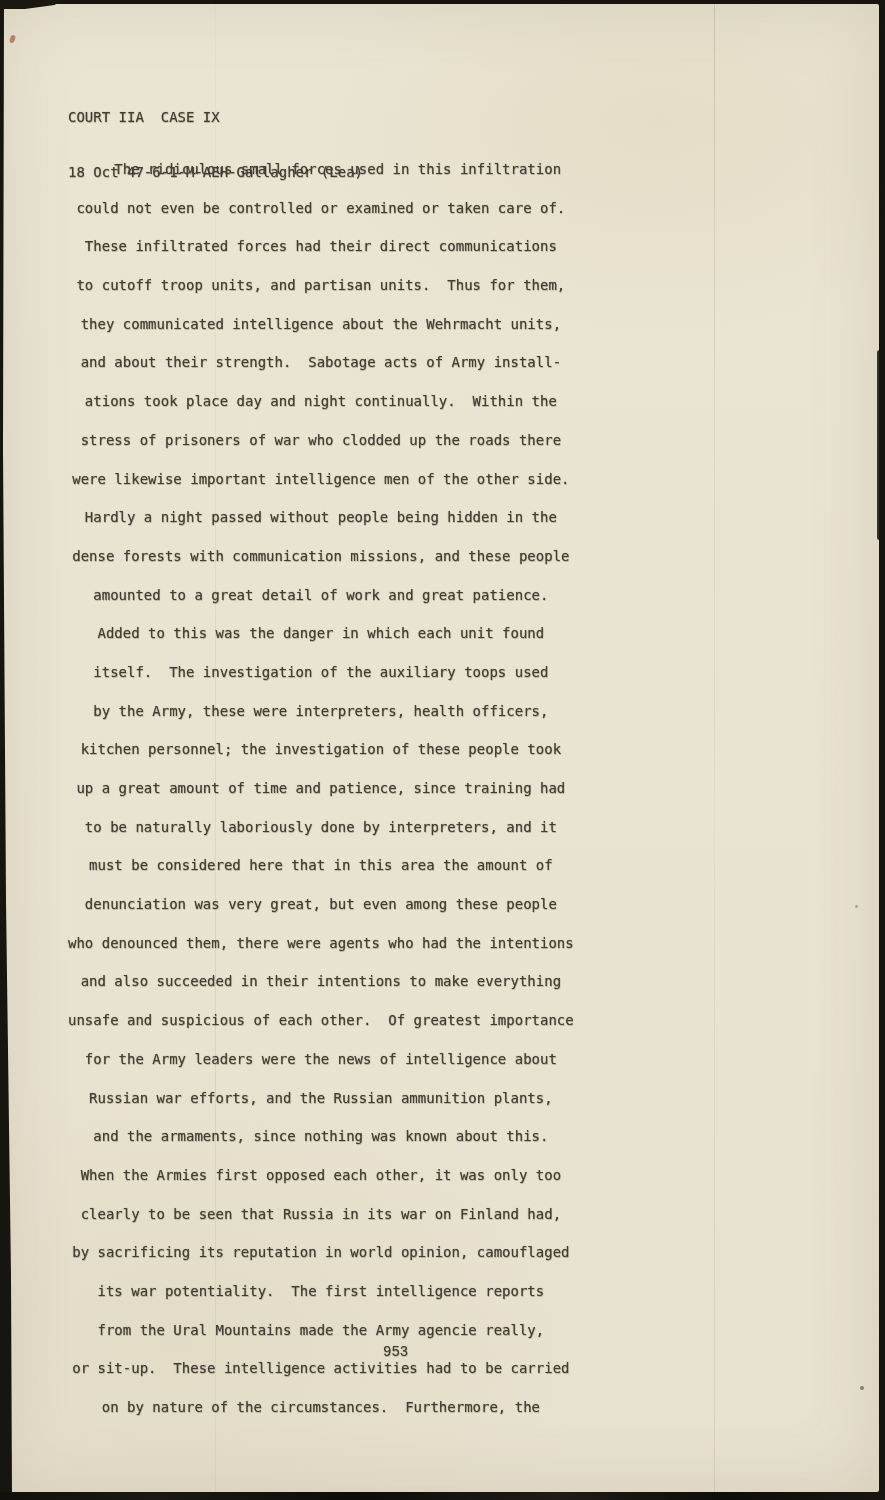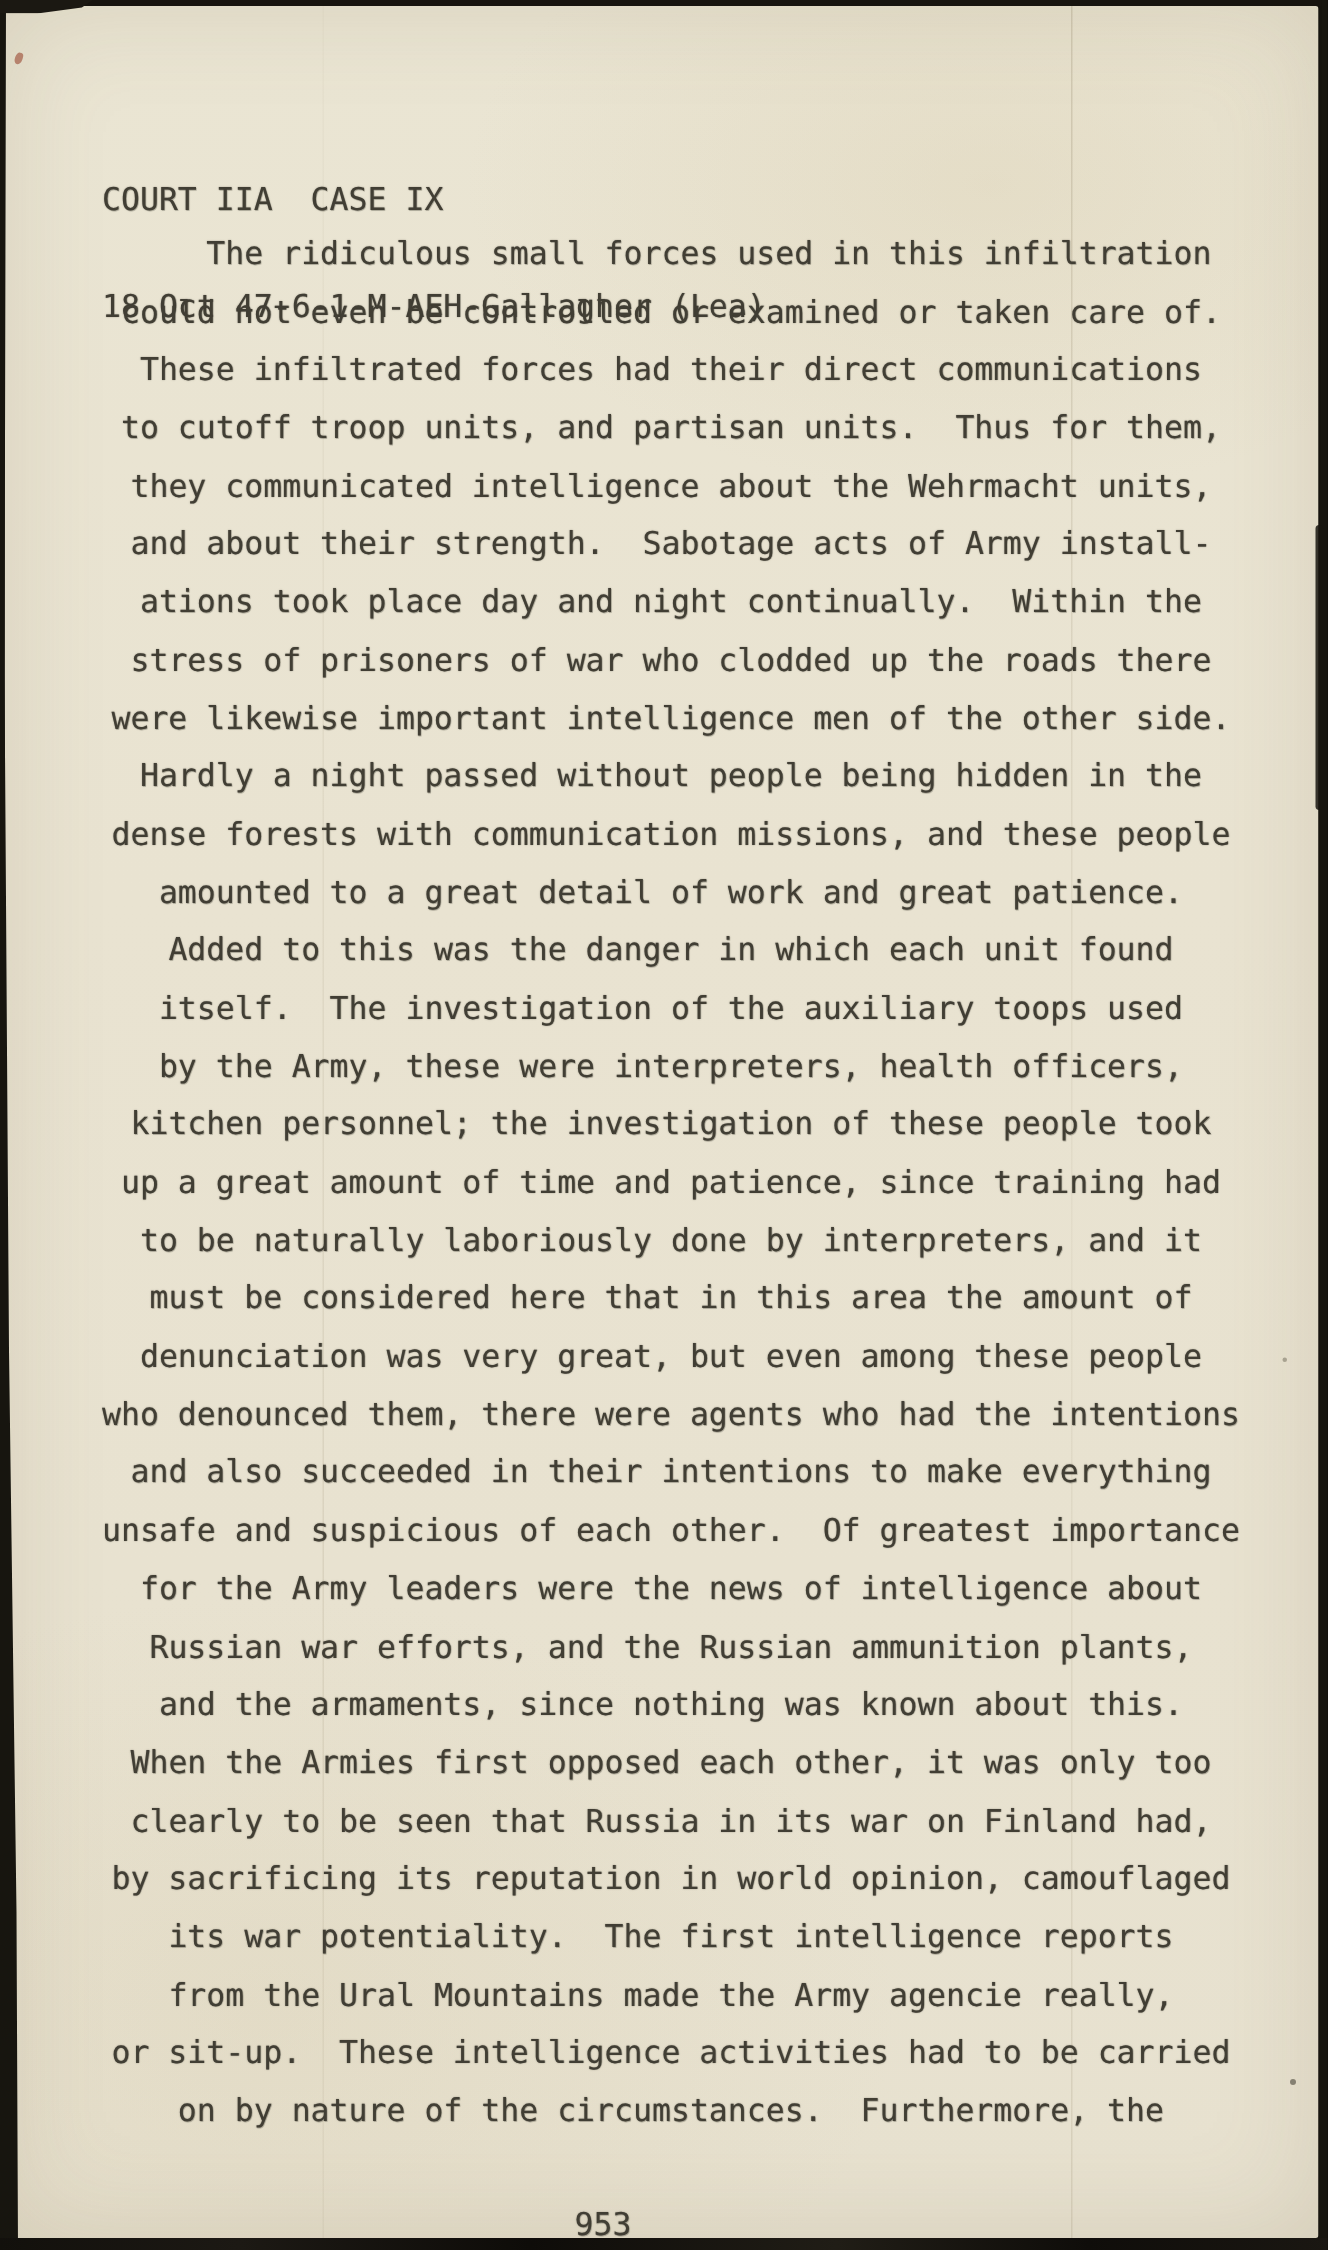--- a/index.html
+++ b/index.html
@@ -41,29 +41,29 @@
   .dot-stain-1 { position: absolute; left: 860px; top: 1386px; width: 4px; height: 4px;
                  background: rgba(58,54,44,0.55); border-radius: 50%; }
   .dot-stain-2 { position: absolute; left: 855px; top: 905px; width: 3px; height: 3px;
                  background: rgba(80,74,60,0.4); border-radius: 50%; }
   .crease { position: absolute; top: 4px; height: 1488px; width: 1px; }
   .crease-1 { left: 714px; background: linear-gradient(180deg, rgba(150,138,110,0.30), rgba(150,138,110,0.08) 55%, rgba(150,138,110,0.22)); }
   .crease-2 { left: 215px; background: linear-gradient(180deg, rgba(150,138,110,0.05), rgba(150,138,110,0.18) 70%, rgba(150,138,110,0.10)); }
   
   .typed {
     color: #413e34;
-    font-size: 21px;
+    font-size: 14px;
     text-shadow: 0 0 1px rgba(65,62,52,0.55), 0.5px 0.5px 0 rgba(65,62,52,0.25);
     white-space: pre;
   }
   .header-block { position: absolute; left: 68px; top: 74px; }
   .header-block .hline { line-height: 23px; }
   .body-block { position: absolute; left: 68px; top: 150px; }
   .body-block .line { line-height: 38.7px; height: 38.7px; text-align: center; }
-  .page-number { position: absolute; left: 383px; top: 1471px; line-height: 24px; }
+  .page-number { position: absolute; left: 383px; top: 1340px; line-height: 24px; font-family: Liberation Mono, monospace; }
 </style>
 </head>
 <body>
 
 <div class="paper"></div>
 
 <div class="edge edge-top"></div>
 <div class="edge edge-left"></div>
 <div class="edge edge-right"></div>
 <div class="edge edge-right-thick"></div>

